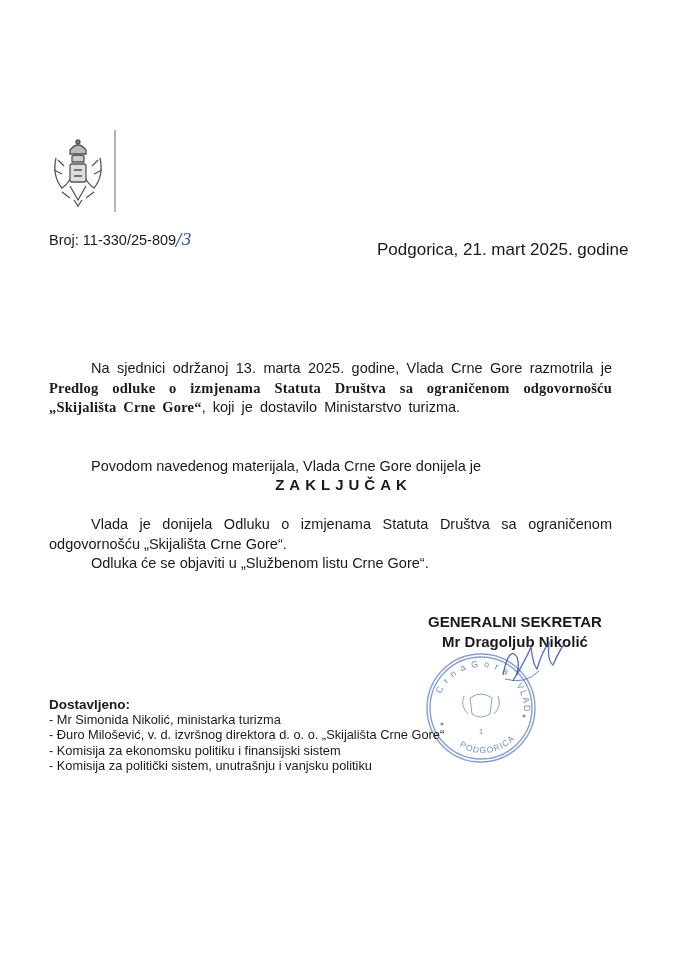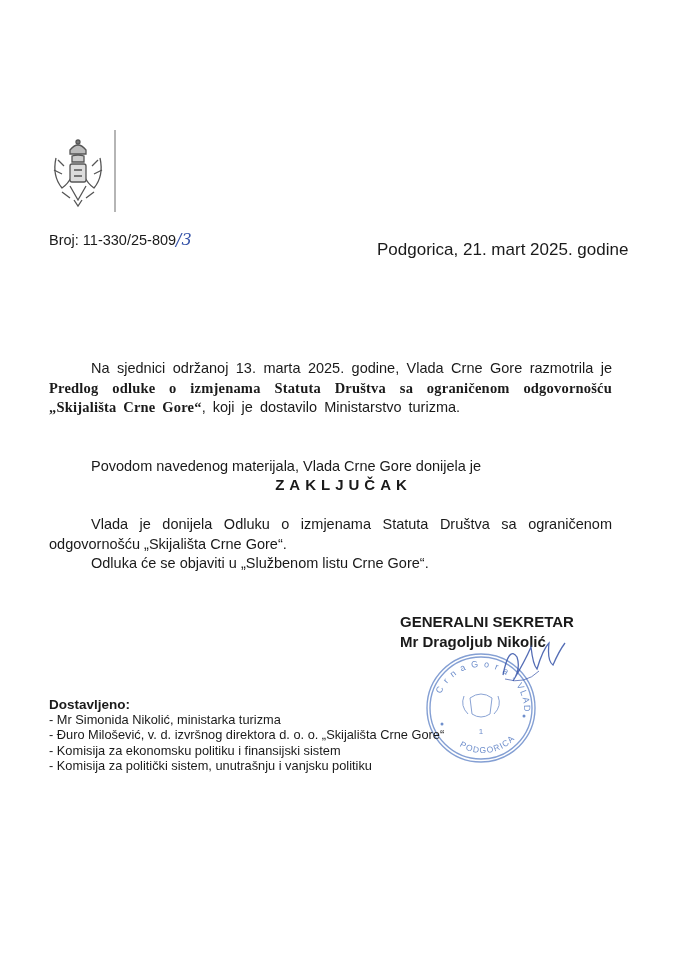--- a/index.html
+++ b/index.html
@@ -17,21 +17,21 @@
     .ref-line .hand { color: #3653a8; font-family: "DejaVu Serif", serif; font-style: italic; font-size: 16px; }
     .date-line { left: 377px; top: 222px; font-size: 17px; margin-top: 18px; }
     .para { left: 49px; width: 563px; font-size: 14.5px; line-height: 19.5px; text-align: justify; }
     .indent { text-indent: 42px; }
     .p1 { top: 359px; word-spacing: 3px; }
     .p1 b { letter-spacing: 0.2px; font-family: Liberation Serif, serif; }
     .p2 { top: 437px; margin-top: 20px; }
     .heading { left: 0; width: 679px; top: 476px; text-align: center; font-size: 15px; font-weight: bold; letter-spacing: 5px; padding-left: 4px; }
     .p3 { top: 515px; }
     .p4 { top: 554px; }
-    .sig { left: 400px; width: 230px; top: 612px; font-weight: bold; font-size: 15px; line-height: 20px; }
+    .sig { left: 400px; width: 230px; top: 612px; text-align: center; font-weight: bold; font-size: 15px; line-height: 20px; }
     .stamp { left: 420px; top: 648px; width: 122px; height: 118px; }
     .signature { left: 495px; top: 635px; width: 80px; height: 60px; }
     .dist { left: 49px; top: 697px; font-size: 12.8px; line-height: 15.2px; }
     .dist .title { font-weight: bold; font-size: 13.5px; }
     .dist .item::before { content: "- "; }
   </style>
 </head>
 <body>
 
 <div class="abs header-block">

